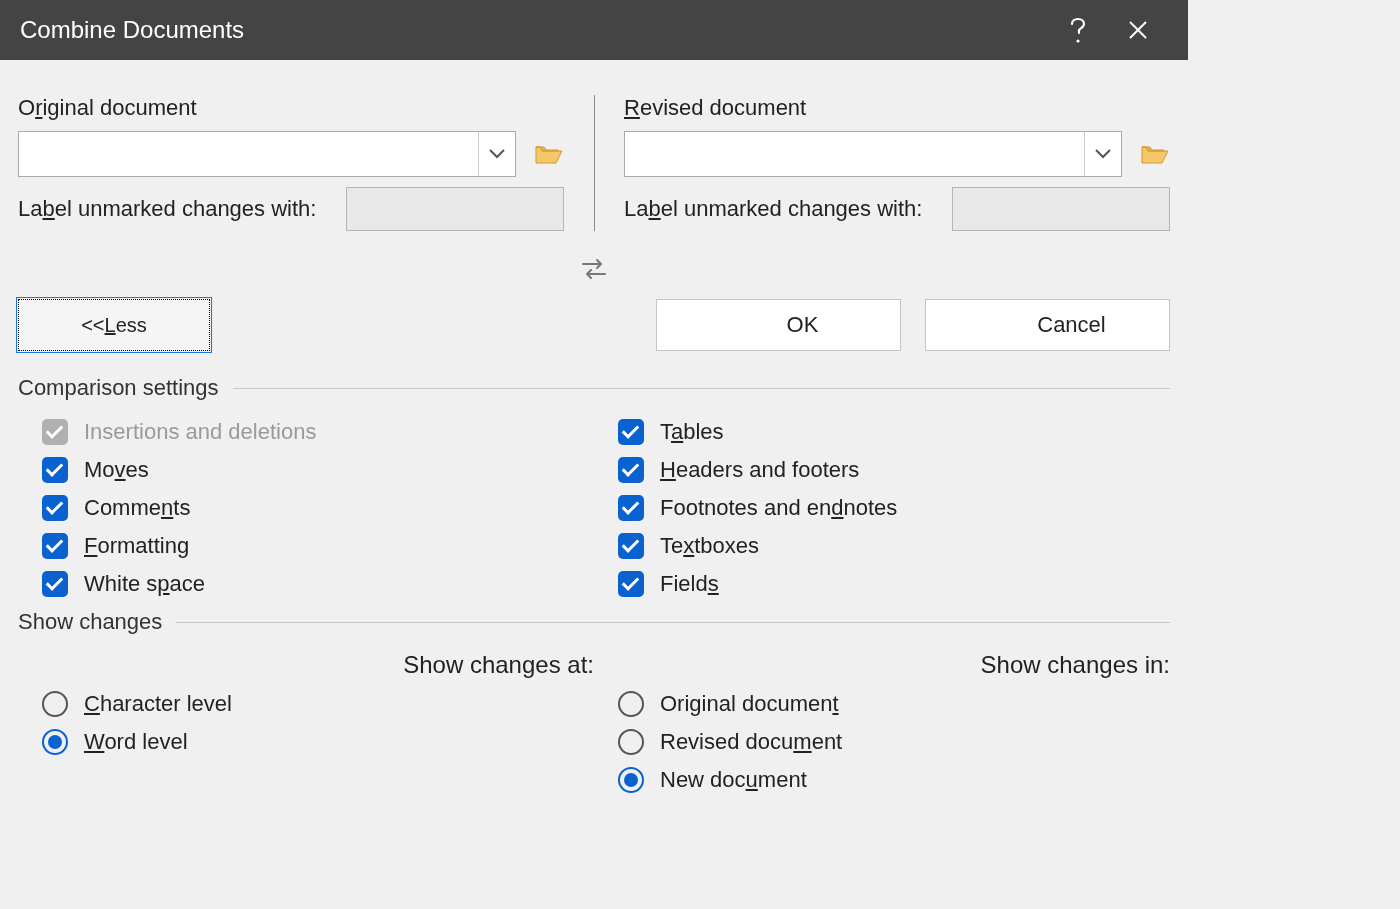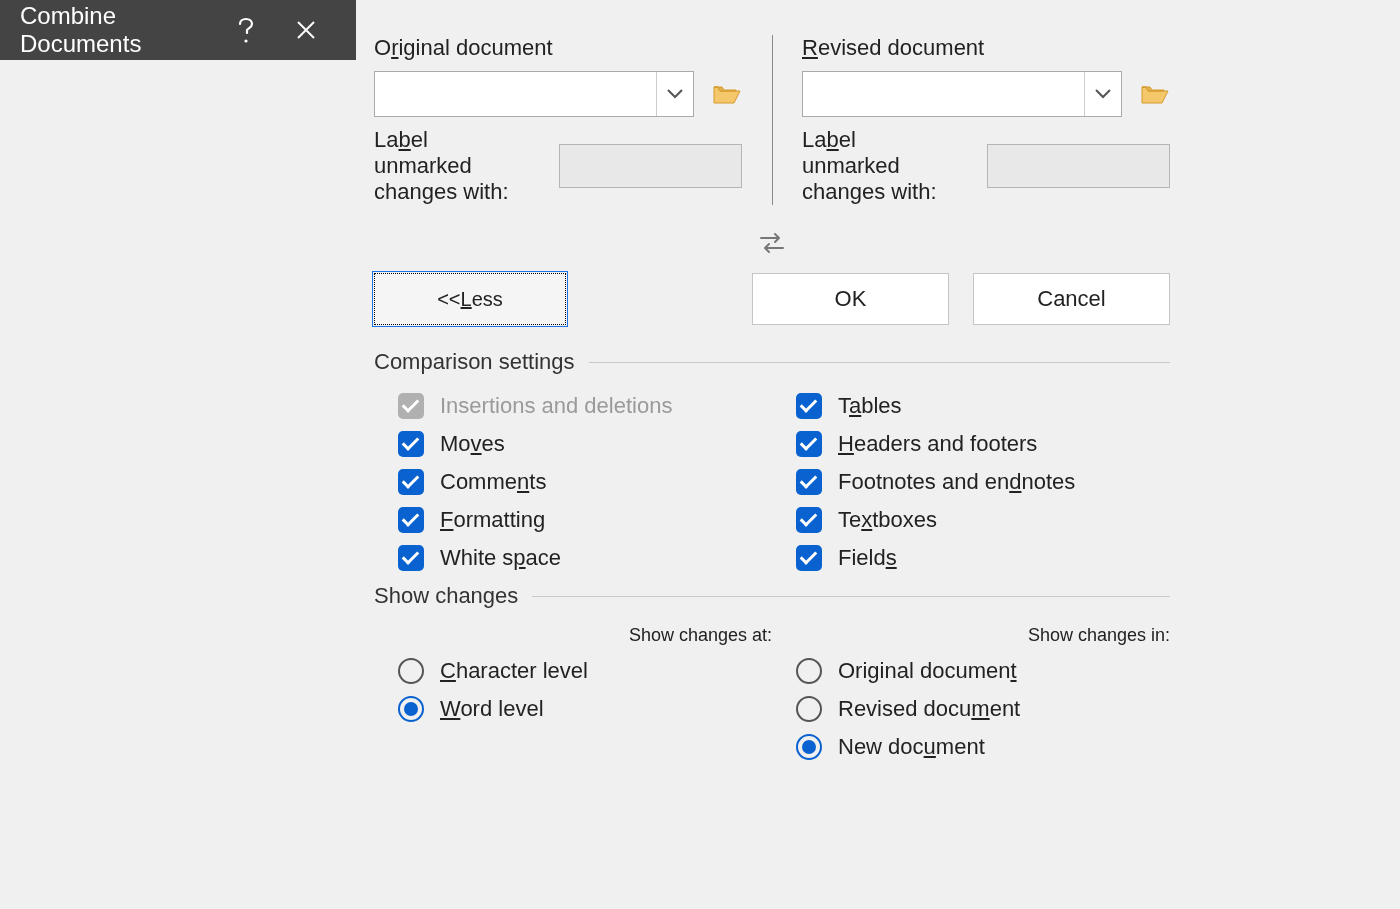--- a/index.html
+++ b/index.html
@@ -11,20 +11,21 @@
     background: #f0f0f0;
     color: #222;
     font-size: 20px;
     overflow: hidden;
   }
   .window {
     width: 1188px;
     height: 909px;
     background: #f0f0f0;
     display: flex;
+    flex-direction: column;
   }
   .titlebar {
     background: #444444;
     height: 60px;
     display: flex;
     align-items: center;
     padding: 0 20px;
     color: #ffffff;
   }
   .titlebar .title {
@@ -151,20 +152,21 @@
     width: 195px;
     height: 50px;
     background: #ffffff;
     border: 1px solid #c5c5c5;
     font-size: 22px;
     display: flex;
     align-items: center;
     justify-content: center;
     margin-left: 24px;
     cursor: pointer;
+    padding-left: 48px;
   }
   .group-header {
     display: flex;
     align-items: center;
     font-size: 22px;
     color: #333;
     margin: 6px 0 12px 0;
   }
   .group-header .line {
     flex: 1;
@@ -221,21 +223,21 @@
   .radio.checked { border-color: #0a62d0; }
   .radio.checked::after {
     content: "";
     position: absolute;
     left: 4px; top: 4px; right: 4px; bottom: 4px;
     background: #0a62d0;
     border-radius: 50%;
   }
   .sub-label {
     padding: 4px 0 6px 24px;
-    font-size: 18px;
+    font-size: 24px;
   }
   svg { display: block; }
 </style>
 </head>
 <body>
 
 <div class="window">
 
   <div class="titlebar">
     <div class="title">Combine Documents</div>

